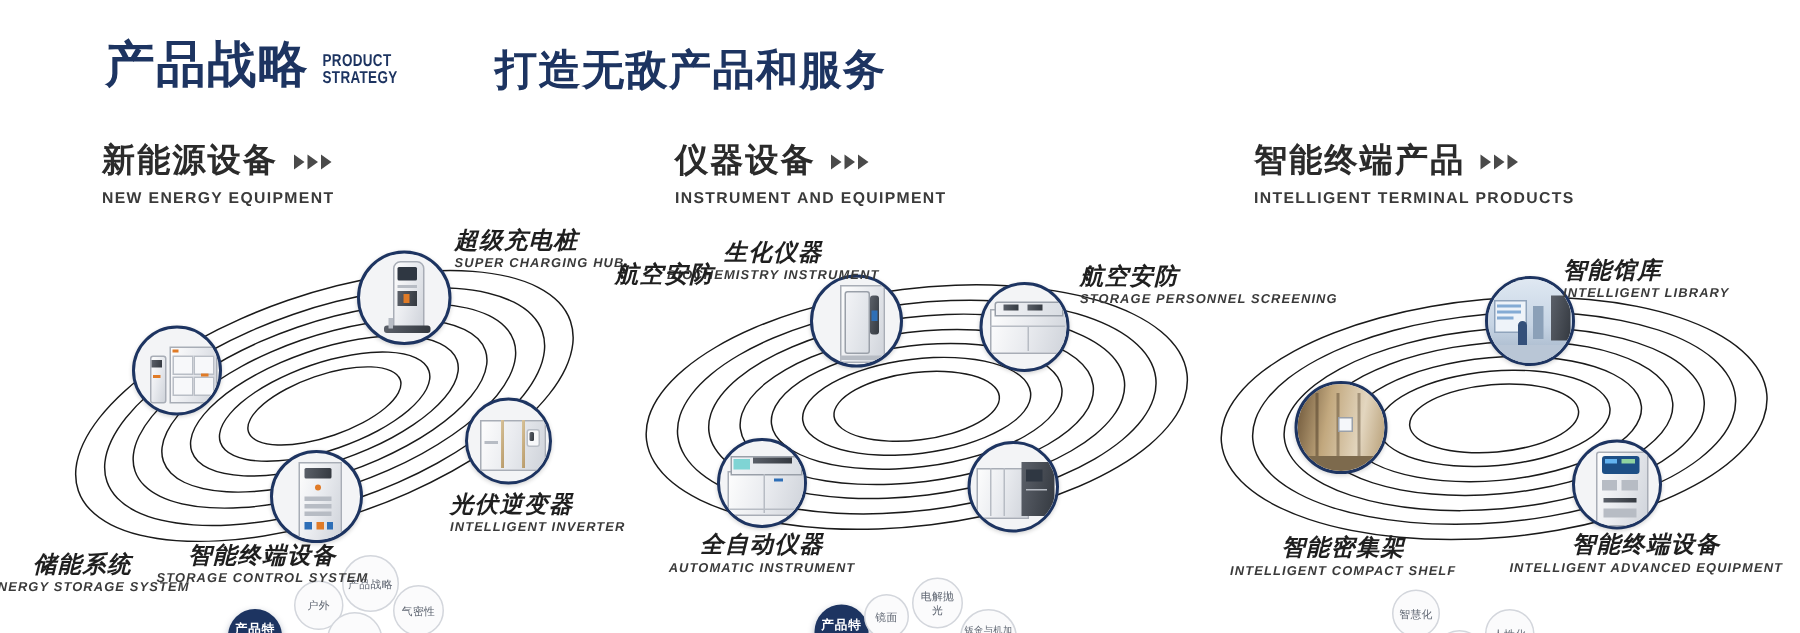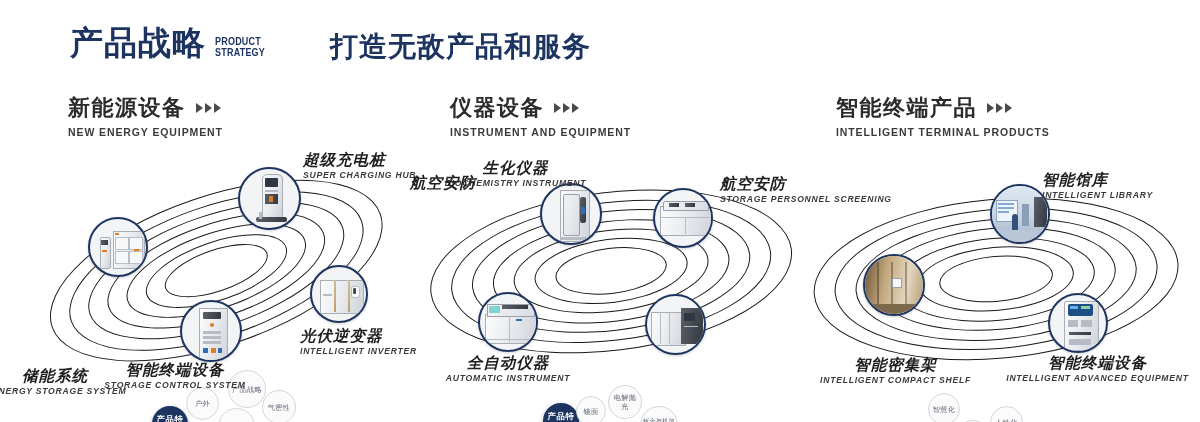--- a/index.html
+++ b/index.html
@@ -156,21 +156,21 @@
       <div class="ring" style="width:186px;height:74px;margin-left:-93px;margin-top:-37px;"></div>
       <div class="ring" style="width:226px;height:92px;margin-left:-113px;margin-top:-46px;"></div>
       <div class="ring" style="width:266px;height:110px;margin-left:-133px;margin-top:-55px;"></div>
       <div class="ring" style="width:306px;height:129px;margin-left:-153px;margin-top:-64.5px;"></div>
       <div class="ring" style="width:346px;height:148px;margin-left:-173px;margin-top:-74px;"></div>
     </div>
 
     <div class="feat core" style="left:152px;top:256px;width:36px;height:36px;">
       <span>产品特点</span>
     </div>
-    <div class="feat" style="left:186px;top:237px;width:33px;height:33px;">
+    <div class="feat" style="left:196px;top:237px;width:33px;height:33px;">
       <span>户外</span>
     </div>
     <div class="feat" style="left:228px;top:220px;width:38px;height:38px;">
       <span>产品战略</span>
     </div>
     <div class="feat" style="left:218px;top:258px;width:37px;height:37px;">
       
     </div>
     <div class="feat" style="left:262px;top:240px;width:34px;height:34px;">
       <span>气密性</span>

